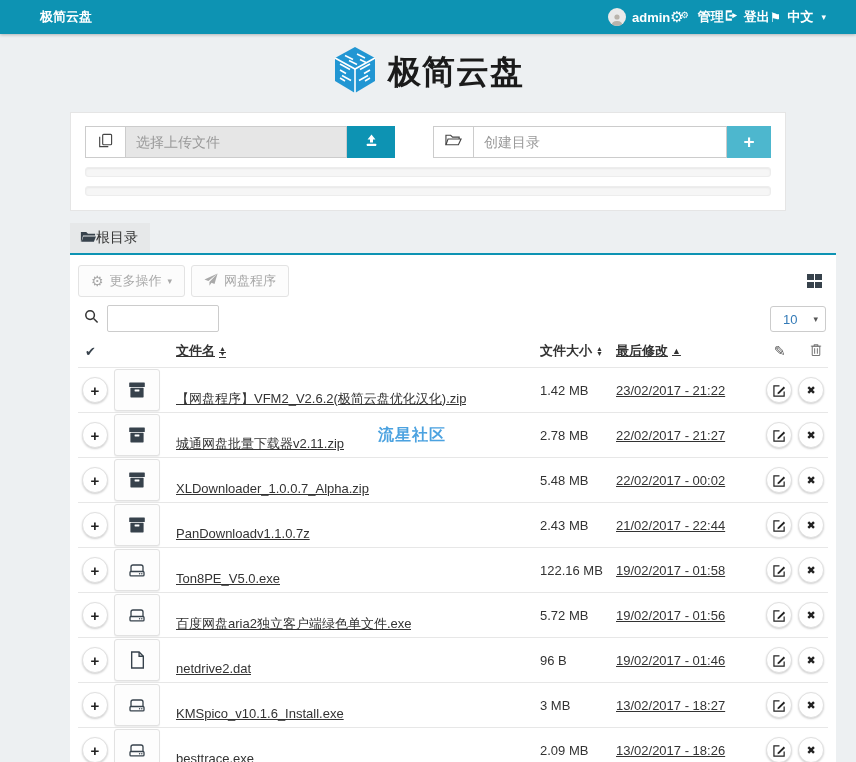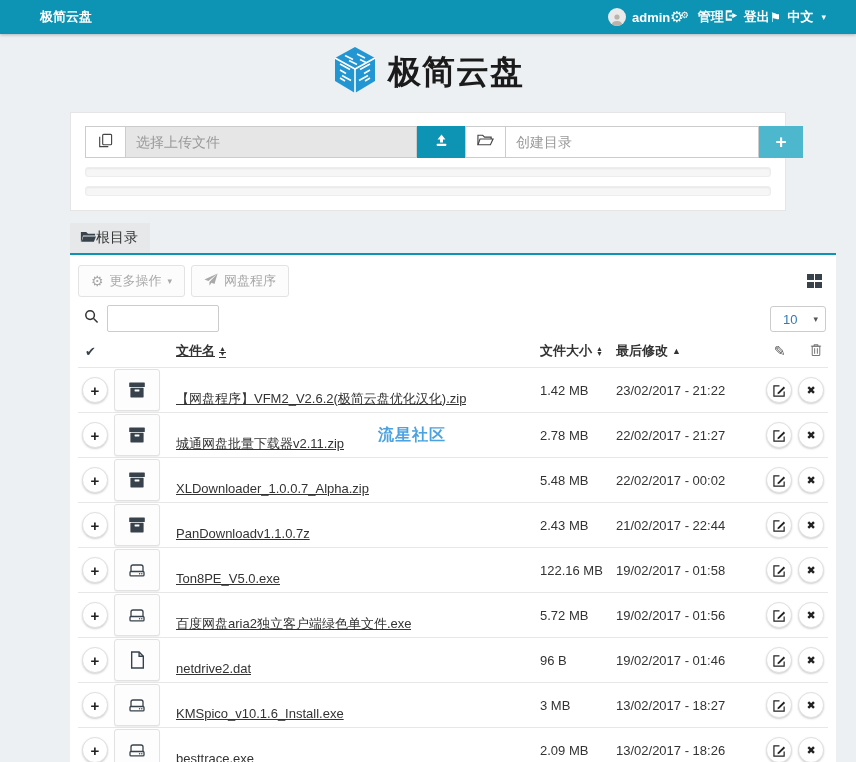--- a/index.html
+++ b/index.html
@@ -29,21 +29,21 @@
   
   .upload-panel { width:716px; margin:4px 0 0 70px; background:#fff;
                   border:1px solid #e5e5e5; padding:13px 14px 14px; }
   .upload-row { display:flex; justify-content:space-between; }
   .input-group { display:flex; height:32px; }
   .ig-addon { width:40px; border:1px solid #ccc; border-right:none; background:#fff;
               display:flex; align-items:center; justify-content:center; }
   .ig-input { border:1px solid #ccc; font-size:14px; padding:0 10px; outline:none;
               color:#555; }
   .ig-input::placeholder { color:#999; }
-  .file-input { width:292px; background:#e6e6e6; }
+  .file-input { width:222px; background:#e6e6e6; }
   .dir-input  { width:254px; background:#fff; }
   .btn-upload { width:48px; border:none; background:#0d93b3; display:flex; align-items:center;
                 justify-content:center; cursor:pointer; }
   .btn-add { width:44px; border:none; background:#4db7ce; color:#fff; font-size:19px;
              font-weight:bold; cursor:pointer; display:flex; align-items:center; justify-content:center; }
   .progress-strip { height:10px; background:#f6f6f6; border:1px solid #ededed; border-radius:3px;
                     box-shadow:inset 0 1px 2px rgba(0,0,0,.06); margin-top:9px; }
 
   
   .crumb-band { margin:12px 0 0 70px; width:766px; border-bottom:2px solid #0d93b3; }
@@ -71,21 +71,21 @@
                display:flex; align-items:center; justify-content:space-between;
                padding:0 7px 0 12px; font-size:13px; color:#337ab7; cursor:pointer;
                margin-right:2px; background:#fff; }
   .page-size .caret { color:#555; font-size:9px; }
 
   
   .col-plus { width:36px; flex:none; display:flex; align-items:center; }
   .col-icon { width:54px; flex:none; display:flex; align-items:center; }
   .col-name { flex:1; min-width:0; padding-left:8px; display:flex; align-items:center; position:relative;text-decoration:underline;}
   .col-size { width:76px; flex:none; display:flex; align-items:center; }
-  .col-date { width:150px; flex:none; display:flex; align-items:center; }
+  .col-date { width:150px; flex:none; display:flex; align-items:center;text-decoration:underline; }
   .col-actions { width:62px; flex:none; display:flex; align-items:center; gap:6px; }
 
   .thead { display:flex; margin-top:10px; padding-bottom:7px; font-size:13px; font-weight:bold; }
   .thead .check { color:#37424c; font-size:13px; padding-left:7px; }
   .th-label { display:inline-flex; align-items:center; gap:4px; cursor:pointer; }
   .sort-both { display:inline-flex; flex-direction:column; font-size:7px; line-height:5px; color:#333; }
   .sort-up { font-size:9px; color:#333; }
   .thead .col-actions { justify-content:space-between; padding:0 6px 0 8px; }
   .hdr-ico { cursor:pointer; }
 

